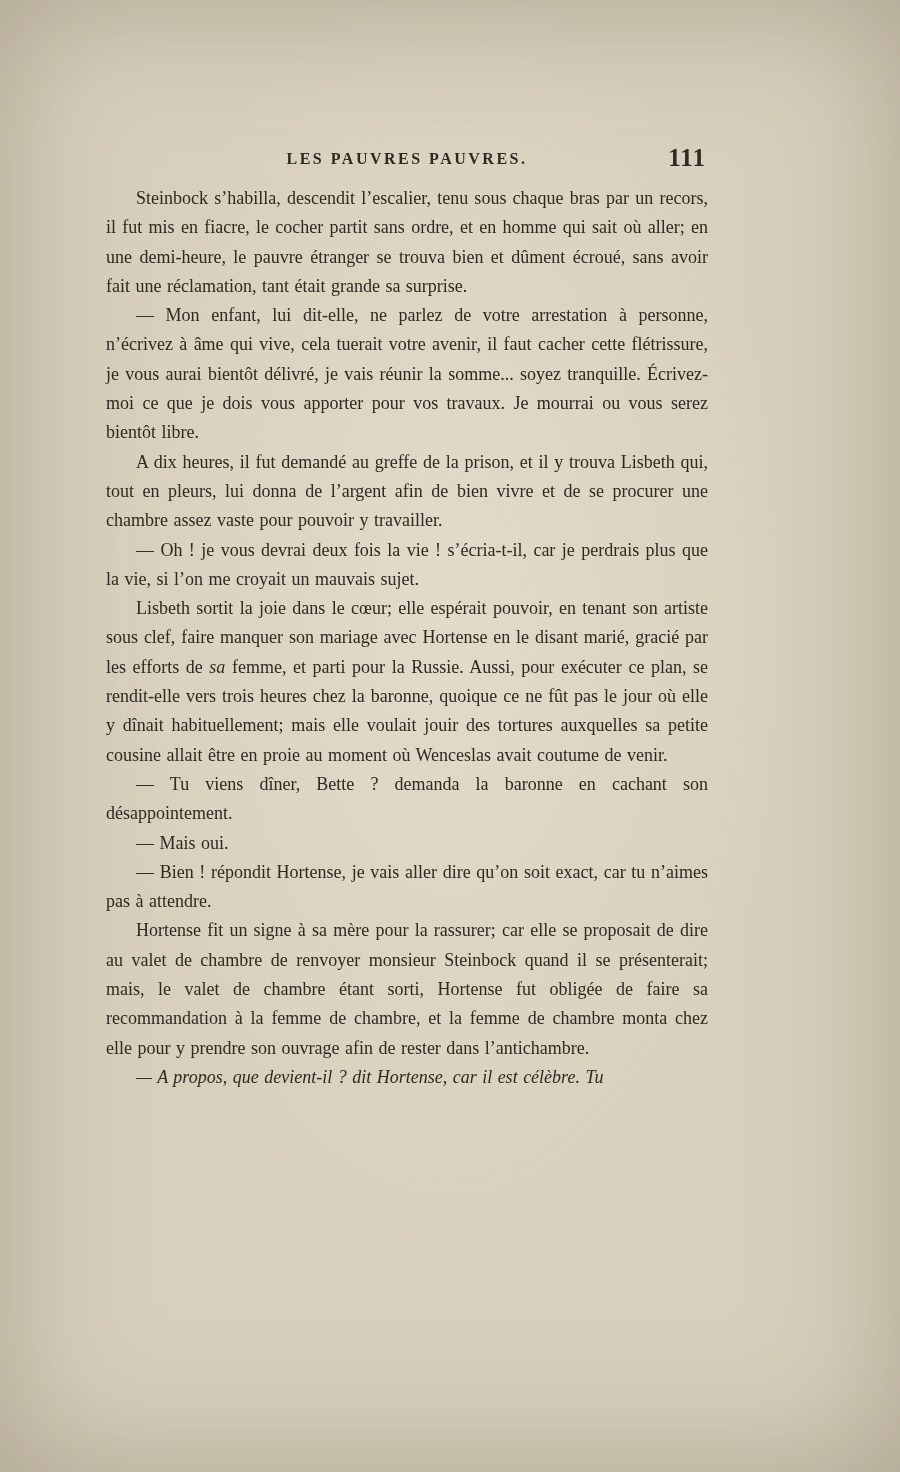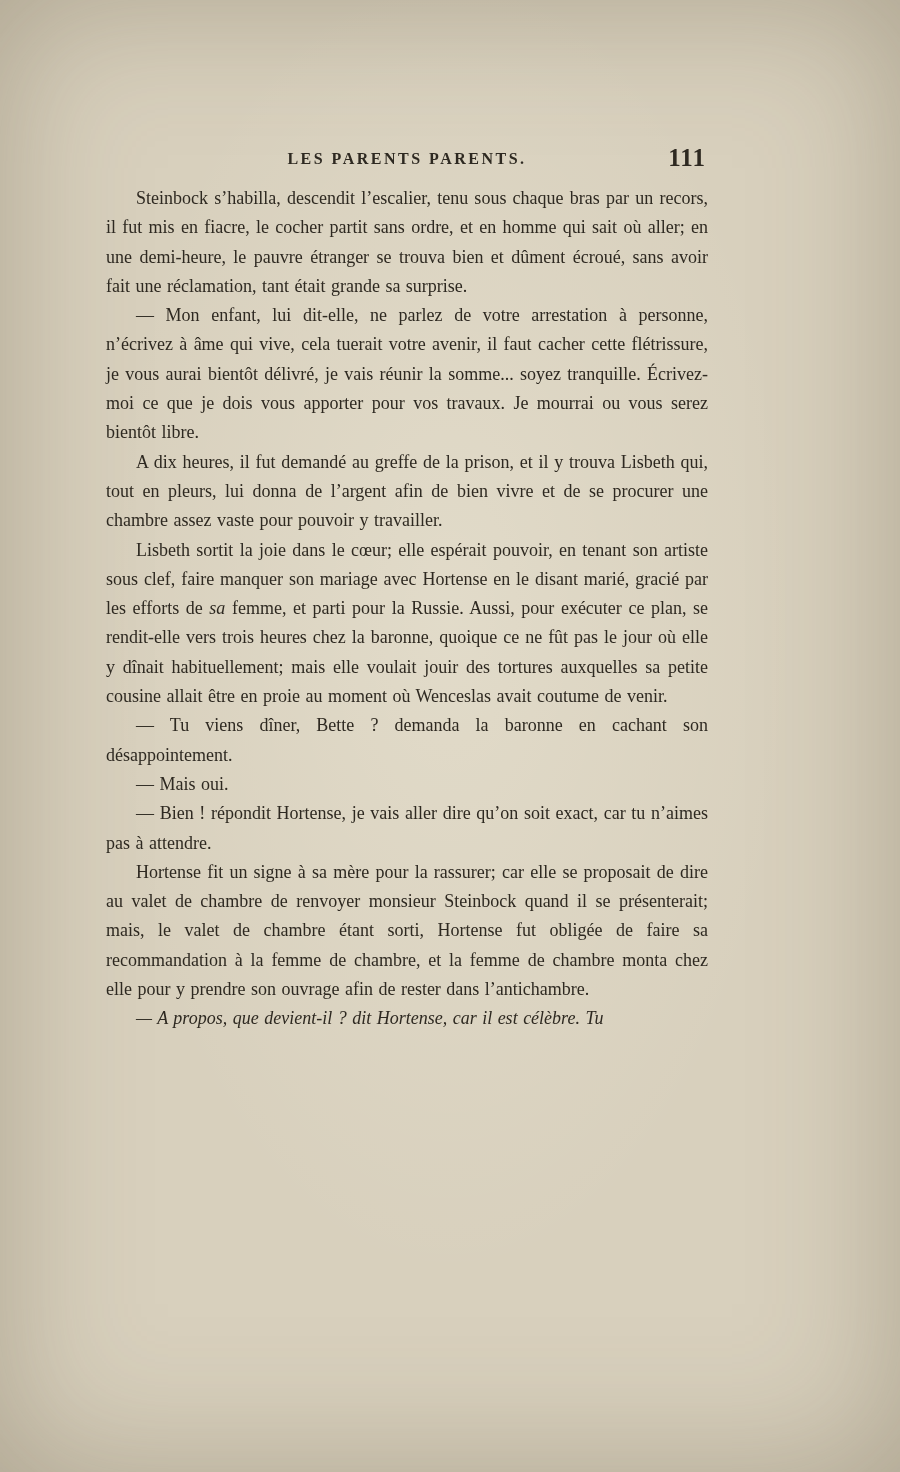--- a/index.html
+++ b/index.html
@@ -61,27 +61,28 @@
   }
   .text-block i {
     font-style: italic;
   }
 </style>
 </head>
 <body style="--paper: #d8d0bd; --ink: #2e2921;">
 
 <div class="page">
   <div class="header">
-    <span class="running-title">LES PARENTS PARENTS.</span>
+    <span class="running-title">LES PAUVRES PAUVRES.</span>
     <span class="page-number">111</span>
   </div>
   <div class="text-block">
       <p><span>Steinbock s’habilla, descendit l’escalier, tenu sous chaque bras par un recors, il fut mis en fiacre, le cocher partit sans ordre, et en homme qui sait où aller; en une demi-heure, le pauvre étranger se trouva bien et dûment écroué, sans avoir fait une réclamation, tant était grande sa surprise.</span></p>
       <p><span>— Mon enfant, lui dit-elle, ne parlez de votre arrestation à personne, n’écrivez à âme qui vive, cela tuerait votre avenir, il faut cacher cette flétrissure, je vous aurai bientôt délivré, je vais réunir la somme... soyez tranquille. Écrivez-moi ce que je dois vous apporter pour vos travaux. Je mourrai ou vous serez bientôt libre.</span></p>
       <p><span>A dix heures, il fut demandé au greffe de la prison, et il y trouva Lisbeth qui, tout en pleurs, lui donna de l’argent afin de bien vivre et de se procurer une chambre assez vaste pour pouvoir y travailler.</span></p>
+      <p><span>— Oh ! je vous devrai deux fois la vie ! s’écria-t-il, car je perdrais plus que la vie, si l’on me croyait un mauvais sujet.</span></p>
       <p><span>Lisbeth sortit la joie dans le cœur; elle espérait pouvoir, en tenant son artiste sous clef, faire manquer son mariage avec Hortense en le disant marié, gracié par les efforts de </span><i>sa</i><span> femme, et parti pour la Russie. Aussi, pour exécuter ce plan, se rendit-elle vers trois heures chez la baronne, quoique ce ne fût pas le jour où elle y dînait habituellement; mais elle voulait jouir des tortures auxquelles sa petite cousine allait être en proie au moment où Wenceslas avait coutume de venir.</span></p>
       <p><span>— Tu viens dîner, Bette ? demanda la baronne en cachant son désappointement.</span></p>
       <p><span>— Mais oui.</span></p>
       <p><span>— Bien ! répondit Hortense, je vais aller dire qu’on soit exact, car tu n’aimes pas à attendre.</span></p>
       <p><span>Hortense fit un signe à sa mère pour la rassurer; car elle se proposait de dire au valet de chambre de renvoyer monsieur Steinbock quand il se présenterait; mais, le valet de chambre étant sorti, Hortense fut obligée de faire sa recommandation à la femme de chambre, et la femme de chambre monta chez elle pour y prendre son ouvrage afin de rester dans l’antichambre.</span></p>
       <p><span>— A propos, que devient-il ? dit Hortense, car il est célèbre. Tu</span></p>
     </div>
 </div>
 
 </body></html>

